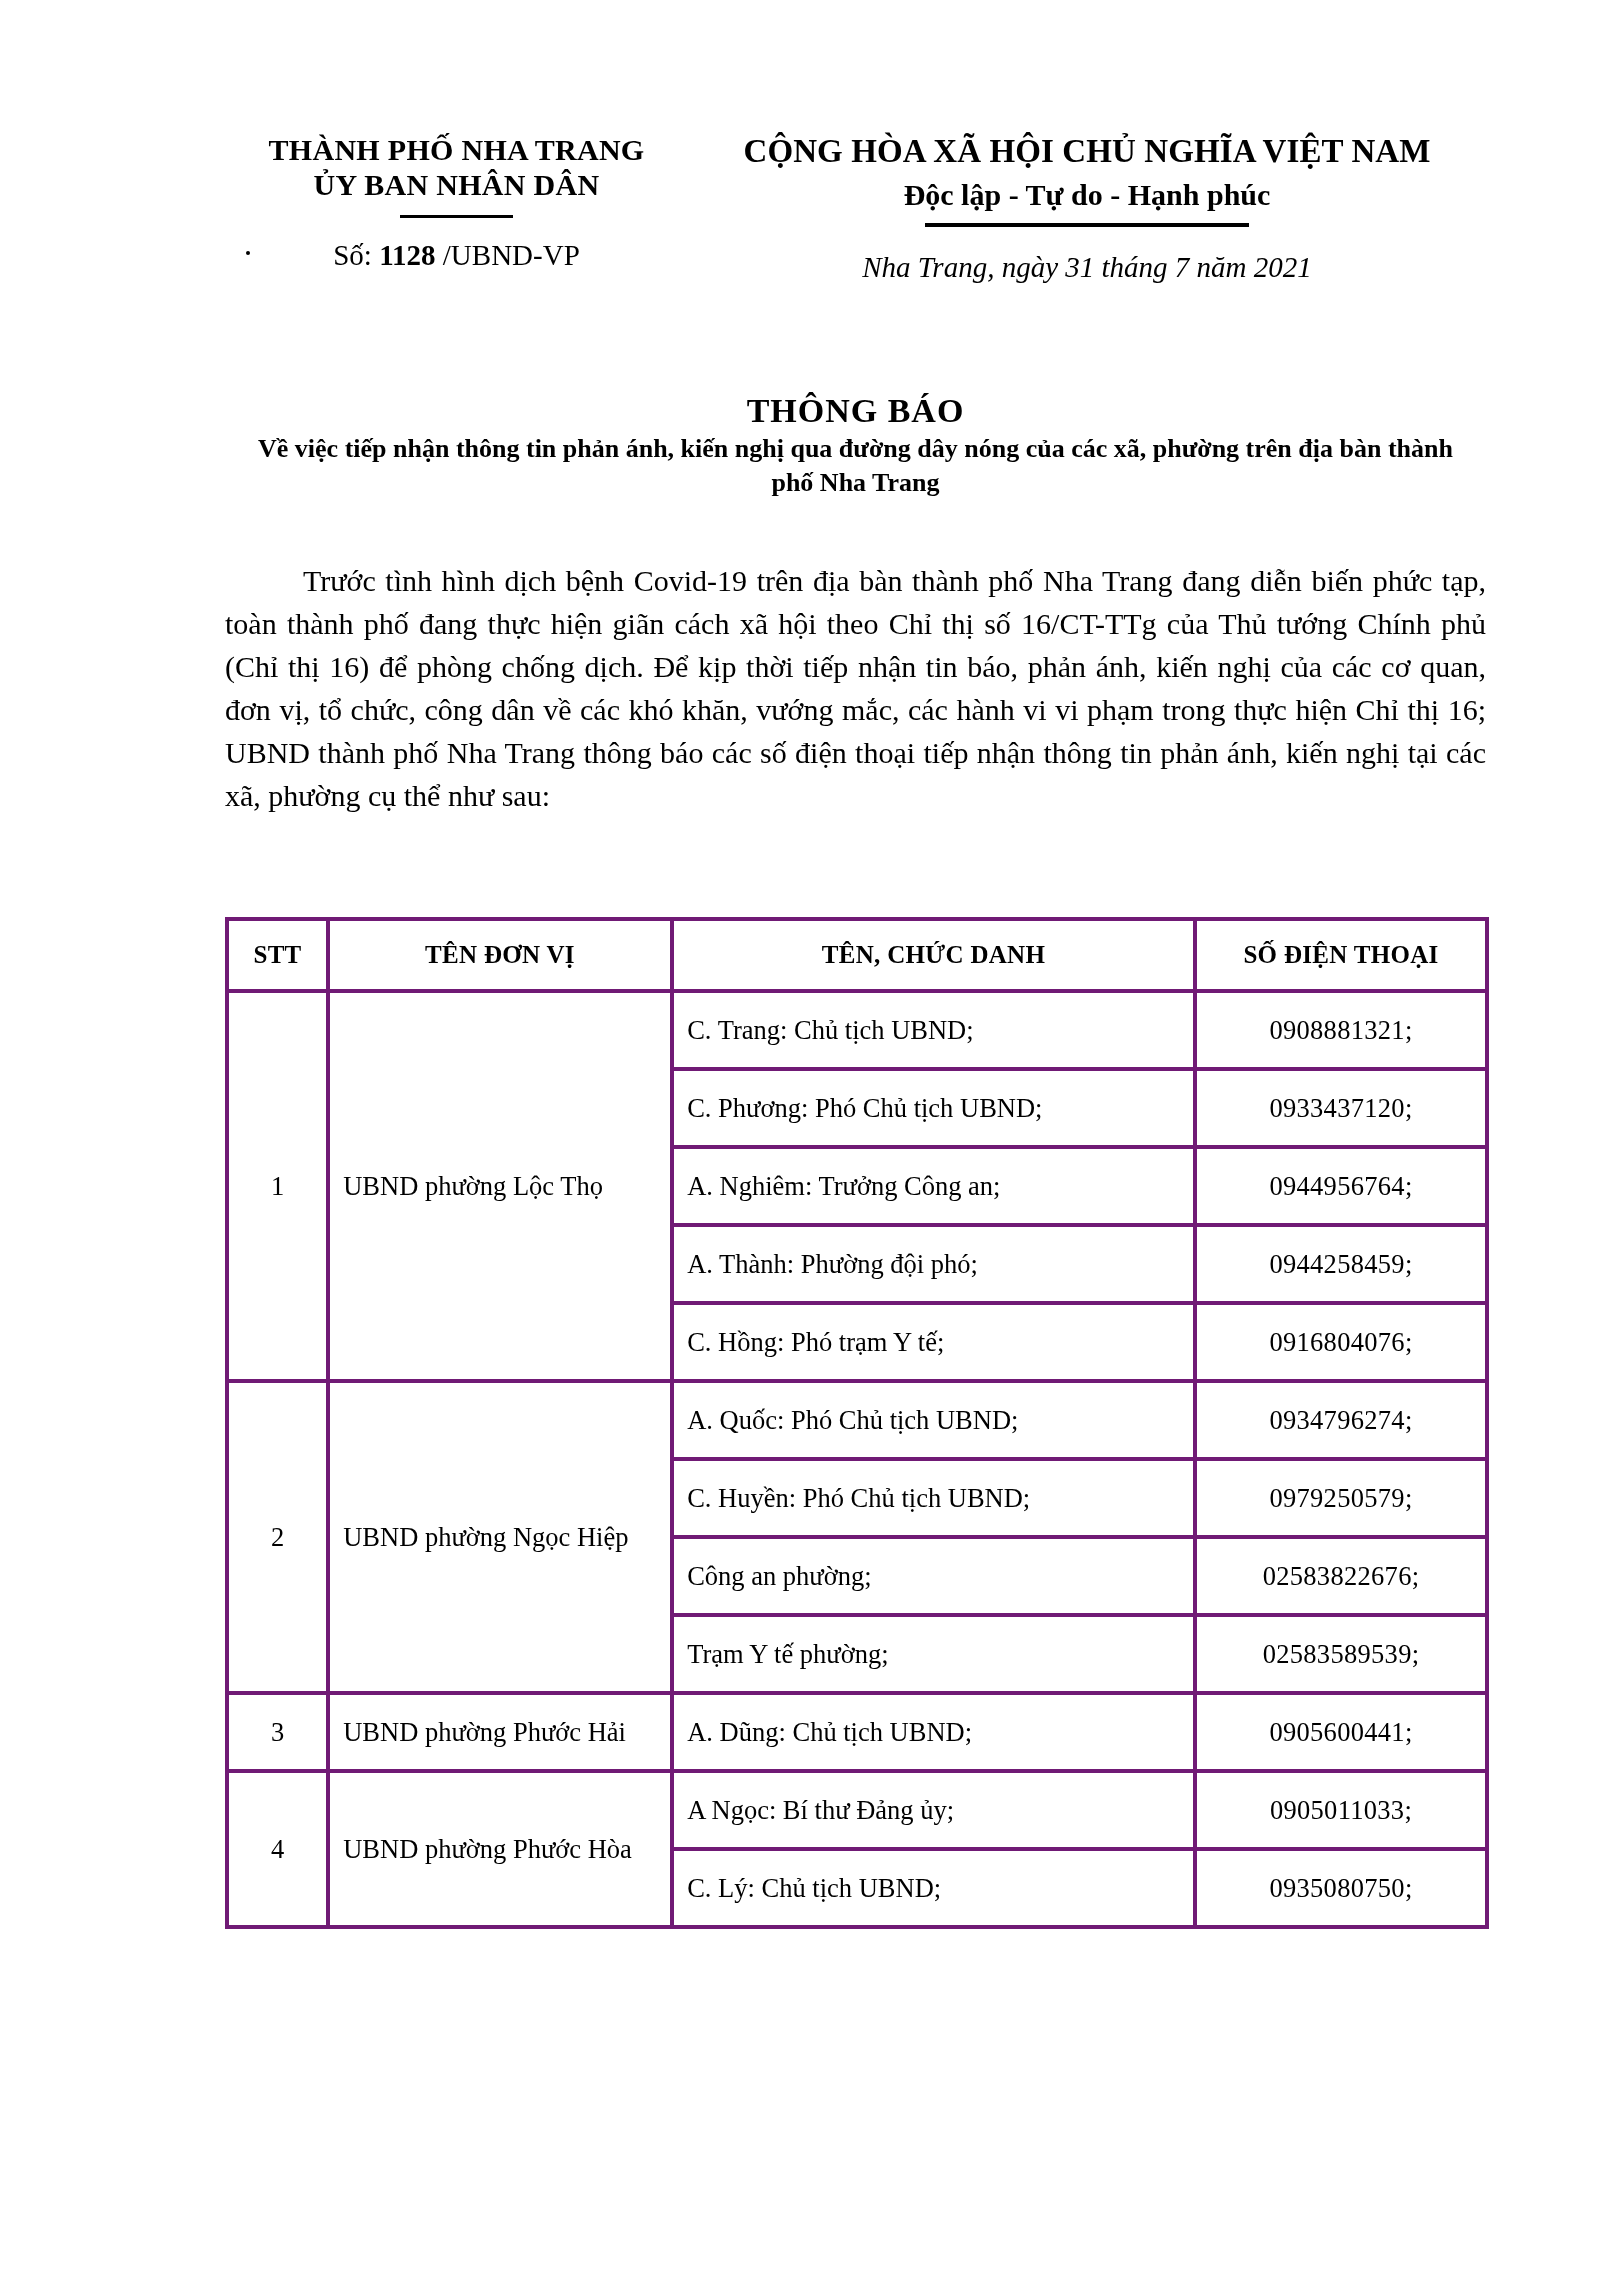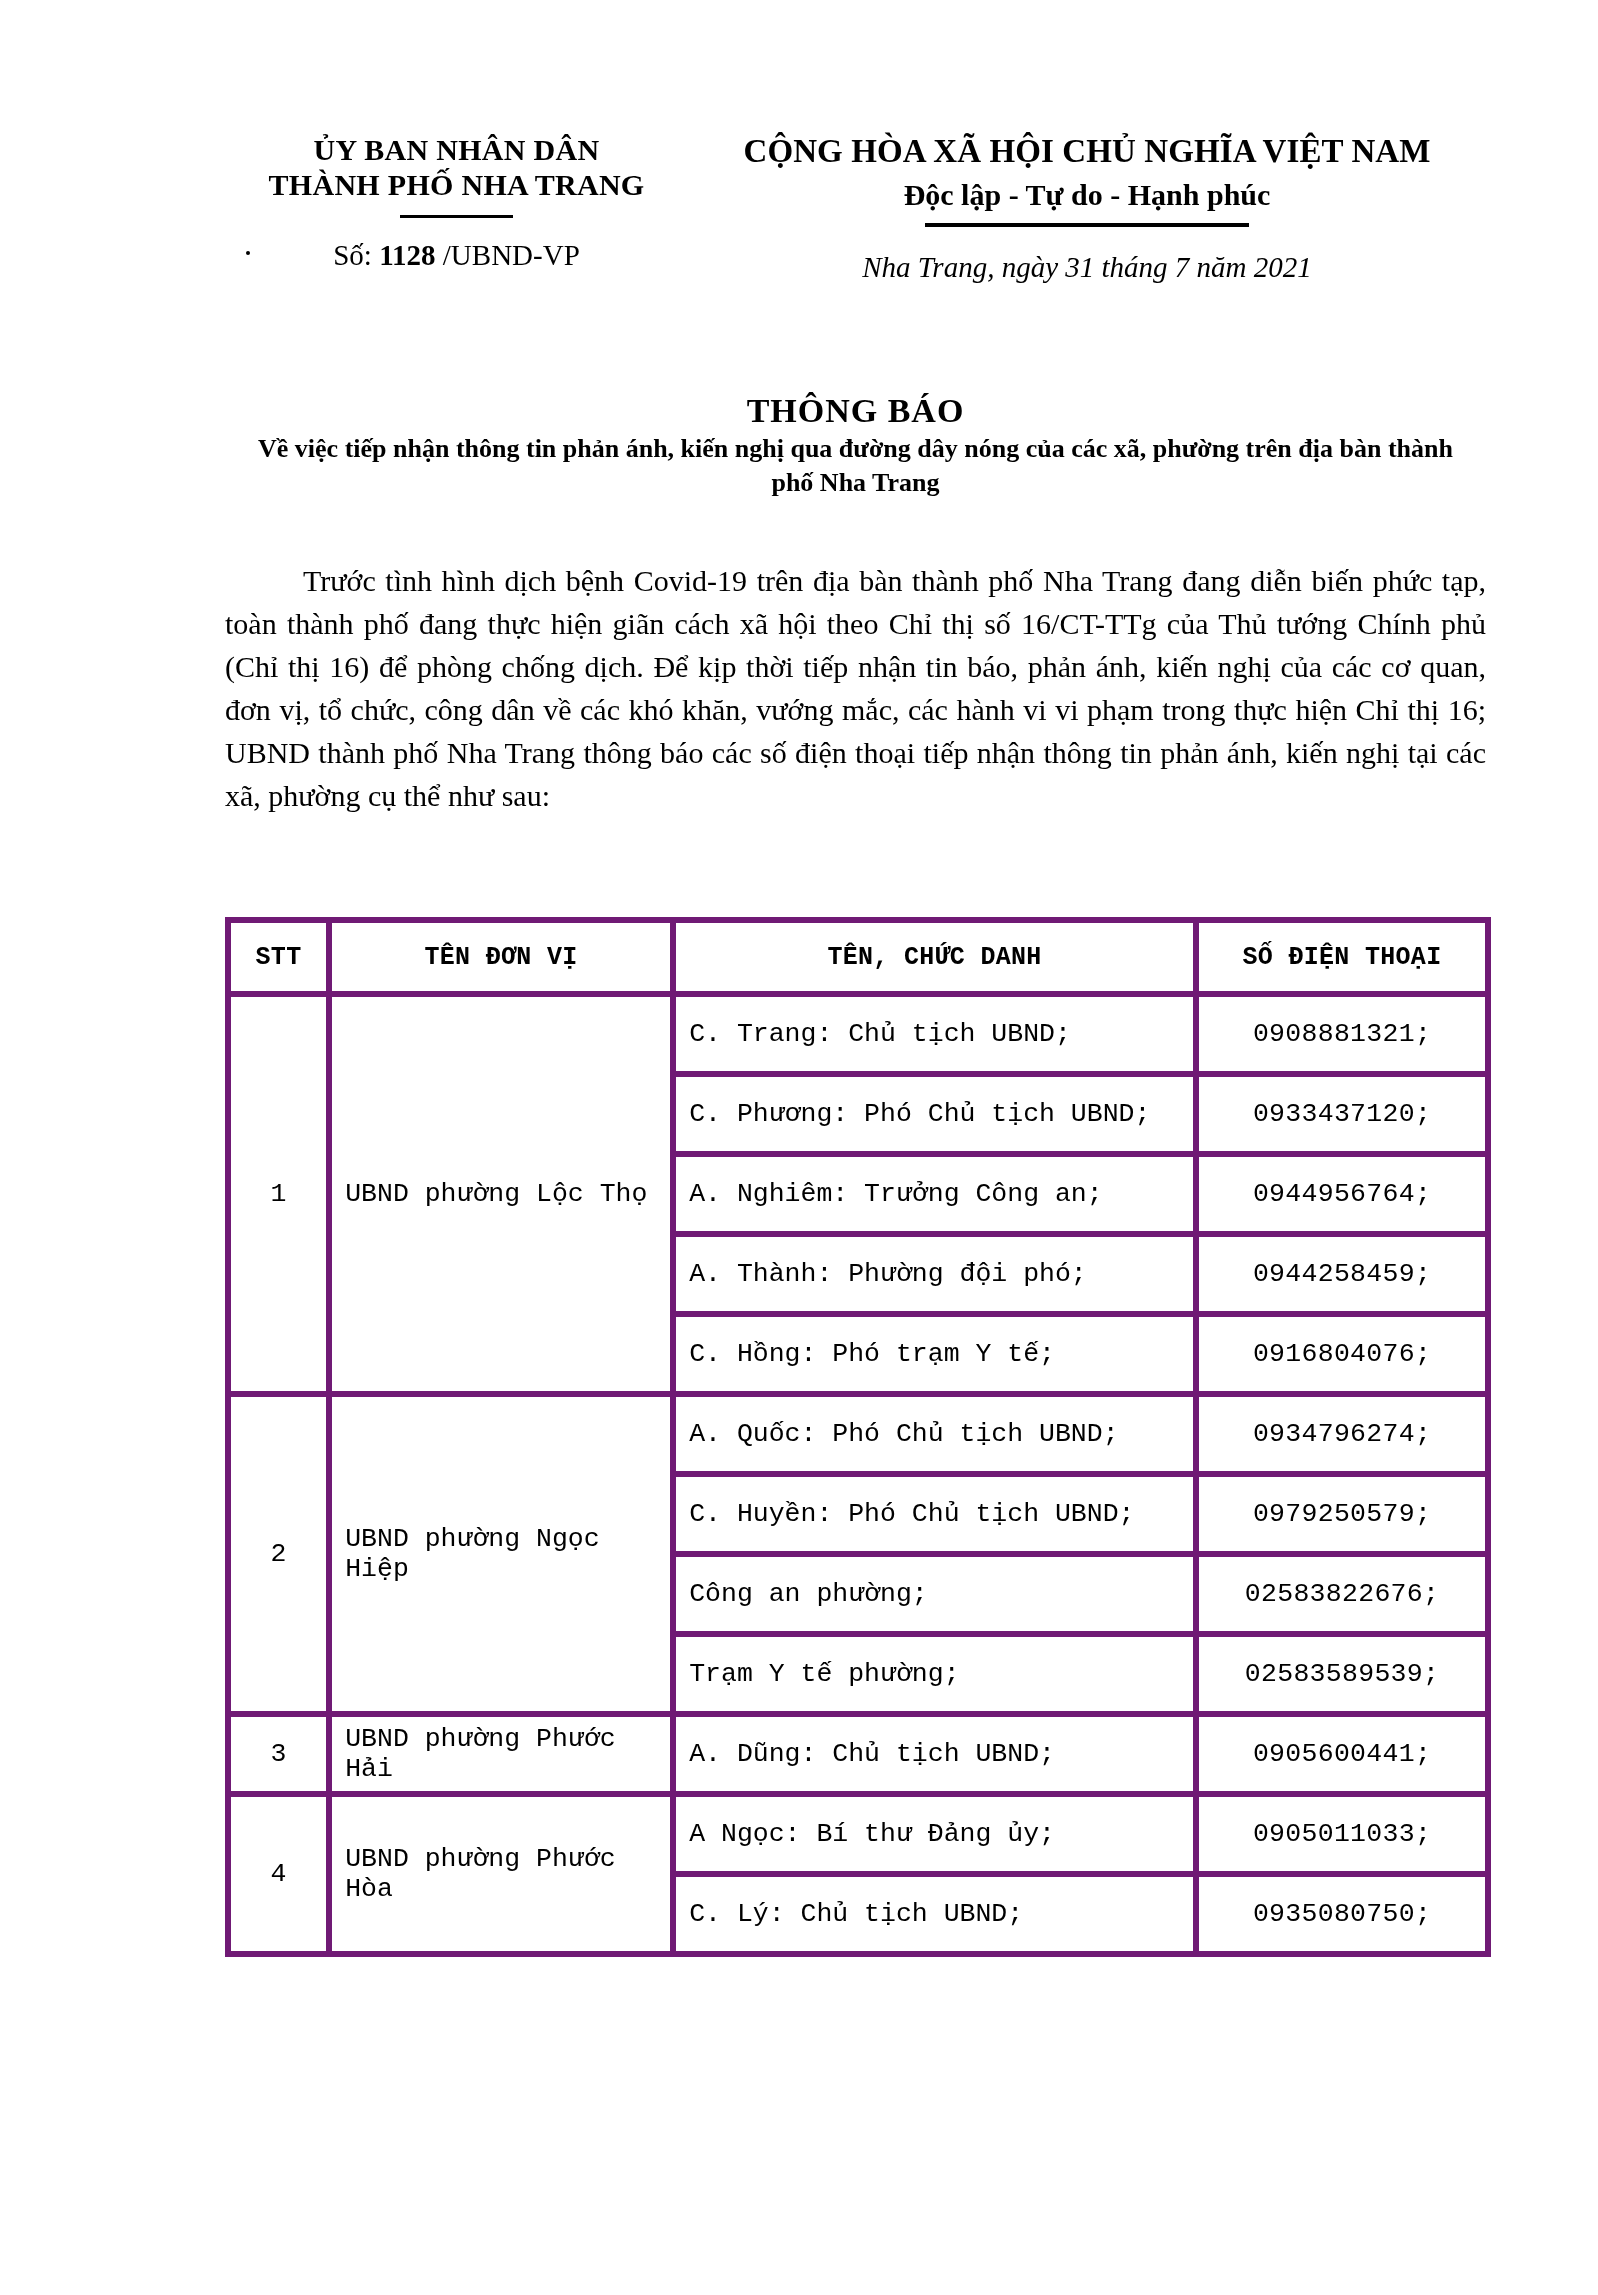--- a/index.html
+++ b/index.html
@@ -145,26 +145,25 @@
     left: 225px;
     top: 917px;
     width: 1260px;
   }
   table.dt {
     border-collapse: collapse;
     width: 1260px;
     table-layout: fixed;
   }
   table.dt td, table.dt th {
-    border: 6px solid #701a75;
+    border: 4px solid #701a75;
     padding: 0 13.2px;
     vertical-align: middle;
     font-size: 26.5px;
     font-weight: normal;
-    font-family: Liberation Mono, monospace;
   }
   table.dt thead th {
     height: 68px;
     text-align: center;
     font-weight: bold;
     font-size: 25px;
     letter-spacing: 0.3px;
   }
   col.c-stt   { width: 101px; }
   col.c-unit  { width: 344px; }
@@ -191,22 +190,22 @@
   tr.drow td { height: 74px; border-radius: 26px; }
 </style>
 </head>
 <body>
 
 <div class="page">
 
   <div class="header">
 
     <div class="header-left">
+      <div class="org-line">THÀNH PHỐ NHA TRANG</div>
       <div class="org-line">ỦY BAN NHÂN DÂN</div>
-      <div class="org-line">THÀNH PHỐ NHA TRANG</div>
       <div class="rule-short"></div>
       <div class="stray-dot"></div>
       <div class="docnum">
         <span>Số:</span>
         <span class="num">1128</span>
         <span>/UBND-VP</span>
       </div>
     </div>
 
     <div class="header-right">

